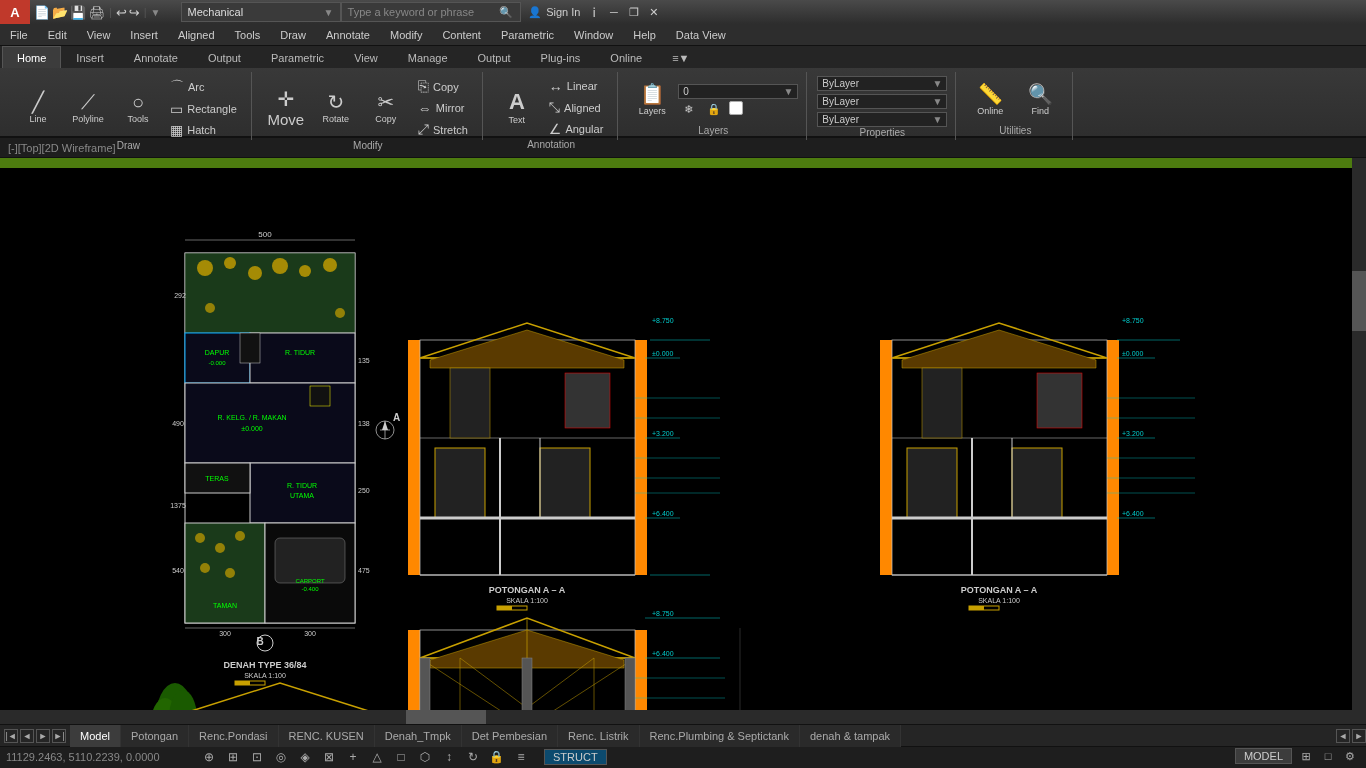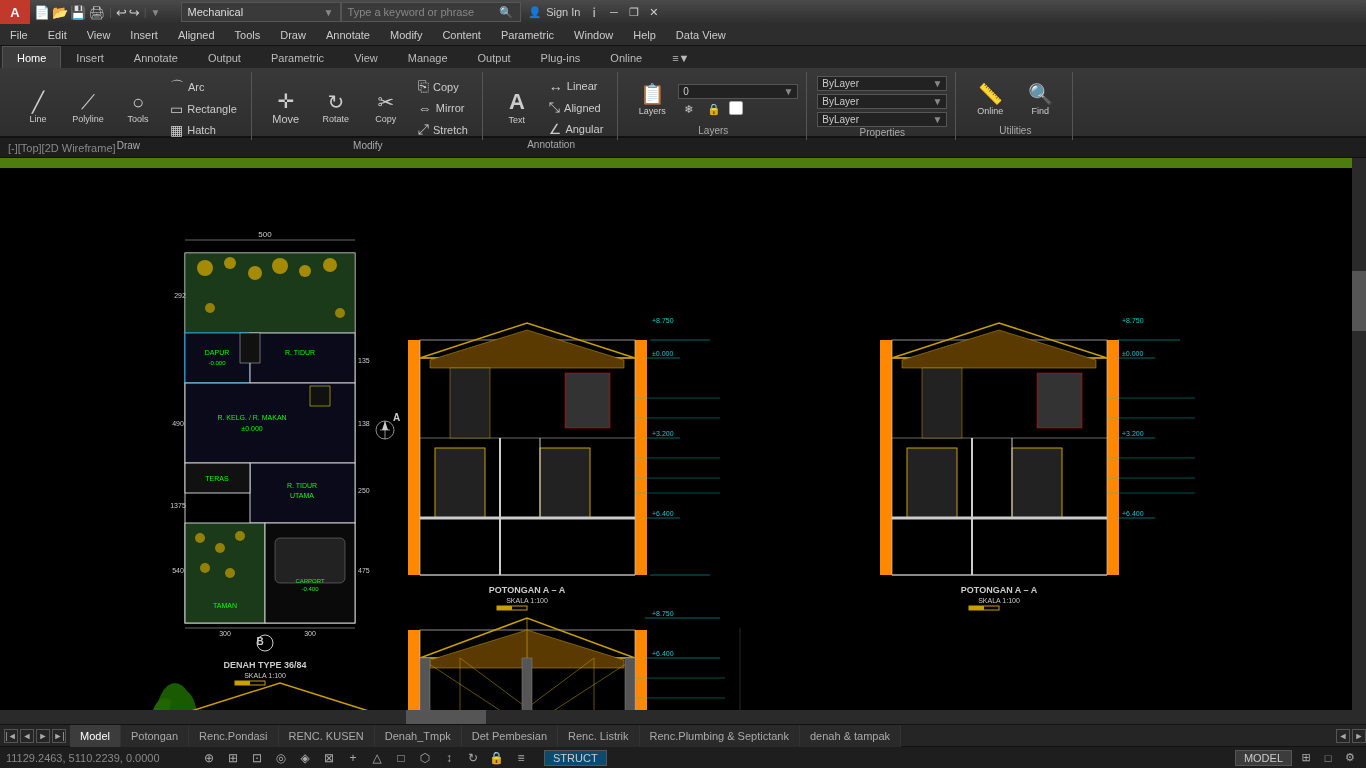--- a/index.html
+++ b/index.html
@@ -140,21 +140,21 @@
     .nav-arrow { width: 14px; height: 14px; border: 1px solid #555; color: #aaa; display: flex; align-items: center; justify-content: center; font-size: 9px; cursor: pointer; }
     .sheet-tab {
       padding: 0 10px; height: 22px; display: flex; align-items: center;
       font-size: 11px; color: #aaa; cursor: pointer; border-right: 1px solid #333;
       background: #2a2a2a;
     }
     .sheet-tab.active { background: #3c3c3c; color: #fff; }
 
     
     #statusbar {
-      height: 22px; background: #1e1e1e; display: flex; align-items: center;
+      height: 22px; background: #1e1e1e; display: flex; align-items: flex-start;
       padding: 0 6px; color: #888; font-size: 11px; border-top: 1px solid #111;
       gap: 4px;
     }
     .status-left { display: flex; align-items: center; gap: 4px; }
     .status-coords { color: #888; font-size: 11px; min-width: 180px; }
     .status-icons { display: flex; gap: 2px; margin-left: 8px; }
     .status-icon { width: 22px; height: 20px; display: flex; align-items: center; justify-content: center; color: #aaa; font-size: 12px; cursor: pointer; border: 1px solid transparent; }
     .status-right { margin-left: auto; display: flex; align-items: center; gap: 4px; }
     .model-btn { background: #3c3c3c; border: 1px solid #555; padding: 1px 8px; color: #ccc; font-size: 11px; cursor: pointer; }
     .viewport-icons { display: flex; gap: 2px; }
@@ -258,21 +258,21 @@
           <div class="ribbon-btn-small"><span class="icon">▦</span>Hatch</div>
         </div>
       </div>
       <div class="ribbon-group-label">Draw</div>
     </div>
 
     <div class="ribbon-group">
       <div class="ribbon-group-inner">
         <div class="ribbon-btn">
           <span class="icon">✛</span>
-            <span style="font-size:11px;">Move</span>
+            <span style="font-size:15px;">Move</span>
         </div>
         <div class="ribbon-btn">
           <span class="icon">↻</span>
             <span style="font-size:9px;">Rotate</span>
         </div>
         <div class="ribbon-btn">
           <span class="icon">✂</span>
             <span style="font-size:9px;">Copy</span>
         </div>
         <div style="display:flex;flex-direction:column;gap:1px;">

